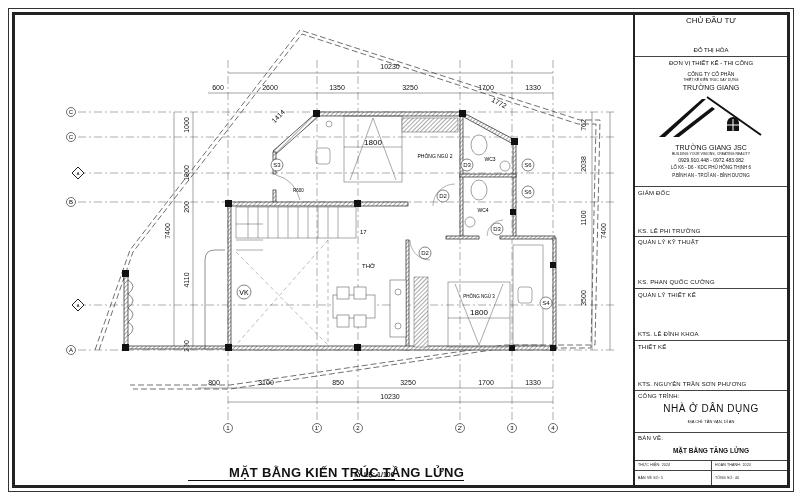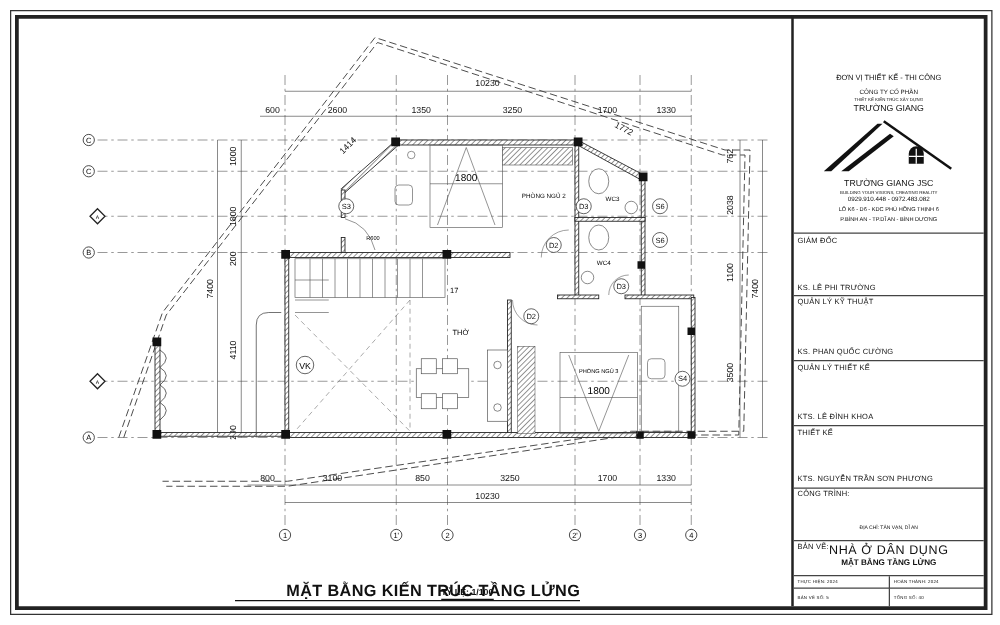--- a/index.html
+++ b/index.html
@@ -272,20 +272,24 @@
       <path d="M433,206 A22,22 0 0 1 455,184"></path>
       <path d="M410,240 A20,20 0 0 0 430,260"></path>
       <path d="M487,236 A16,16 0 0 1 503,220"></path>
     </g>
   </svg>
 
   <div class="title-main">MẶT BẰNG KIẾN TRÚC TẦNG LỬNG</div>
   <div class="title-scale">TỶ LỆ: 1/100</div>
 
   <div class="tb">
+    <div class="cell" style="top:0;height:45px;">
+      <div class="ctr" style="top:4px;font-size:8px;">CHỦ ĐẦU TƯ</div>
+      <div class="ctr" style="top:35px;">ĐỖ THỊ HÒA</div>
+    </div>
     <div class="cell" style="top:45px;height:130px;">
       <div class="ctr" style="top:3px;">ĐƠN VỊ THIẾT KẾ - THI CÔNG</div>
       <div class="ctr" style="top:14px;font-size:5px;">CÔNG TY CỔ PHẦN</div>
       <div class="ctr" style="top:21px;font-size:3.5px;">THIẾT KẾ KIẾN TRÚC XÂY DỰNG</div>
       <div class="ctr" style="top:27px;font-size:7px;">TRƯỜNG GIANG</div>
       <svg style="position:absolute;left:22px;top:38px;" width="110" height="45" viewBox="0 0 110 45">
         <polygon points="2,42 45,4 49,4 8,42" fill="#111"></polygon>
         <polygon points="16,42 55,12 58,14 22,42" fill="#111"></polygon>
         <polyline points="50,2 104,40" stroke="#111" stroke-width="2" fill="none"></polyline>
         <path d="M70,36 L70,28 A6,6 0 0 1 82,28 L82,36 Z" fill="#111"></path>
@@ -309,21 +313,21 @@
     <div class="cell" style="top:277px;height:52px;">
       <div class="lbl" style="top:3px;">QUẢN LÝ THIẾT KẾ</div>
       <div class="lbl" style="top:42px;">KTS. LÊ ĐÌNH KHOA</div>
     </div>
     <div class="cell" style="top:329px;height:50px;">
       <div class="lbl" style="top:3px;">THIẾT KẾ</div>
       <div class="lbl" style="top:40px;">KTS. NGUYỄN TRẦN SƠN PHƯƠNG</div>
     </div>
     <div class="cell" style="top:379px;height:42px;">
       <div class="lbl" style="top:2px;">CÔNG TRÌNH:</div>
-      <div class="ctr" style="top:12px;font-size:10px;letter-spacing:0.5px;margin-top:32px;">NHÀ Ở DÂN DỤNG</div>
+      <div class="ctr" style="top:12px;font-size:10px;letter-spacing:0.5px;">NHÀ Ở DÂN DỤNG</div>
       <div class="ctr" style="top:28px;font-size:4px;">ĐỊA CHỈ: TÂN VẠN, DĨ AN</div>
     </div>
     <div class="cell" style="top:421px;height:28px;">
       <div class="lbl" style="top:2px;">BẢN VẼ:</div>
       <div class="ctr" style="top:14px;font-size:6.5px;font-weight:bold;">MẶT BẰNG TẦNG LỬNG</div>
     </div>
     <div class="cell" style="top:449px;height:10px;">
       <div class="lbl" style="top:2px;font-size:3.5px;">THỰC HIỆN: 2024</div>
       <div style="position:absolute;left:76px;top:0;height:10px;border-left:1px solid #444;"></div>
       <div class="lbl" style="left:80px;top:2px;font-size:3.5px;">HOÀN THÀNH: 2024</div>

